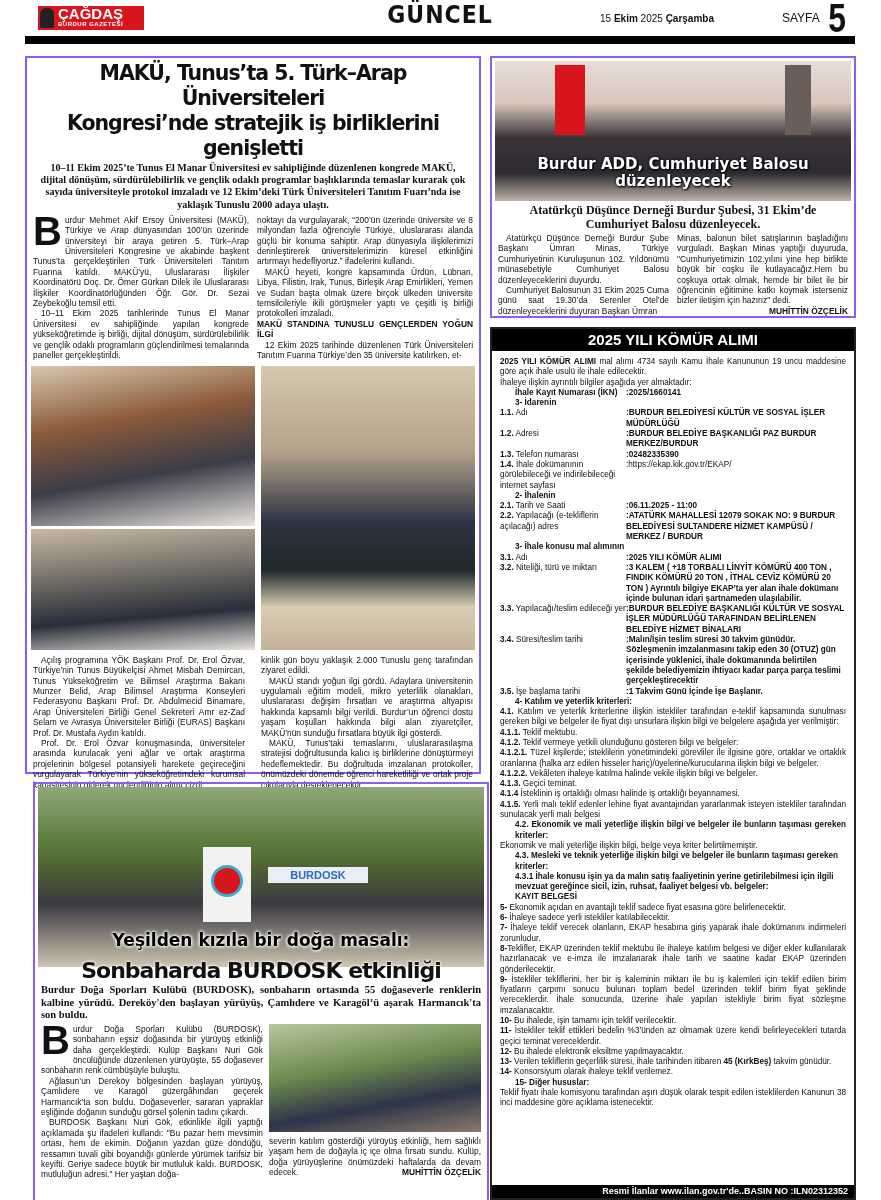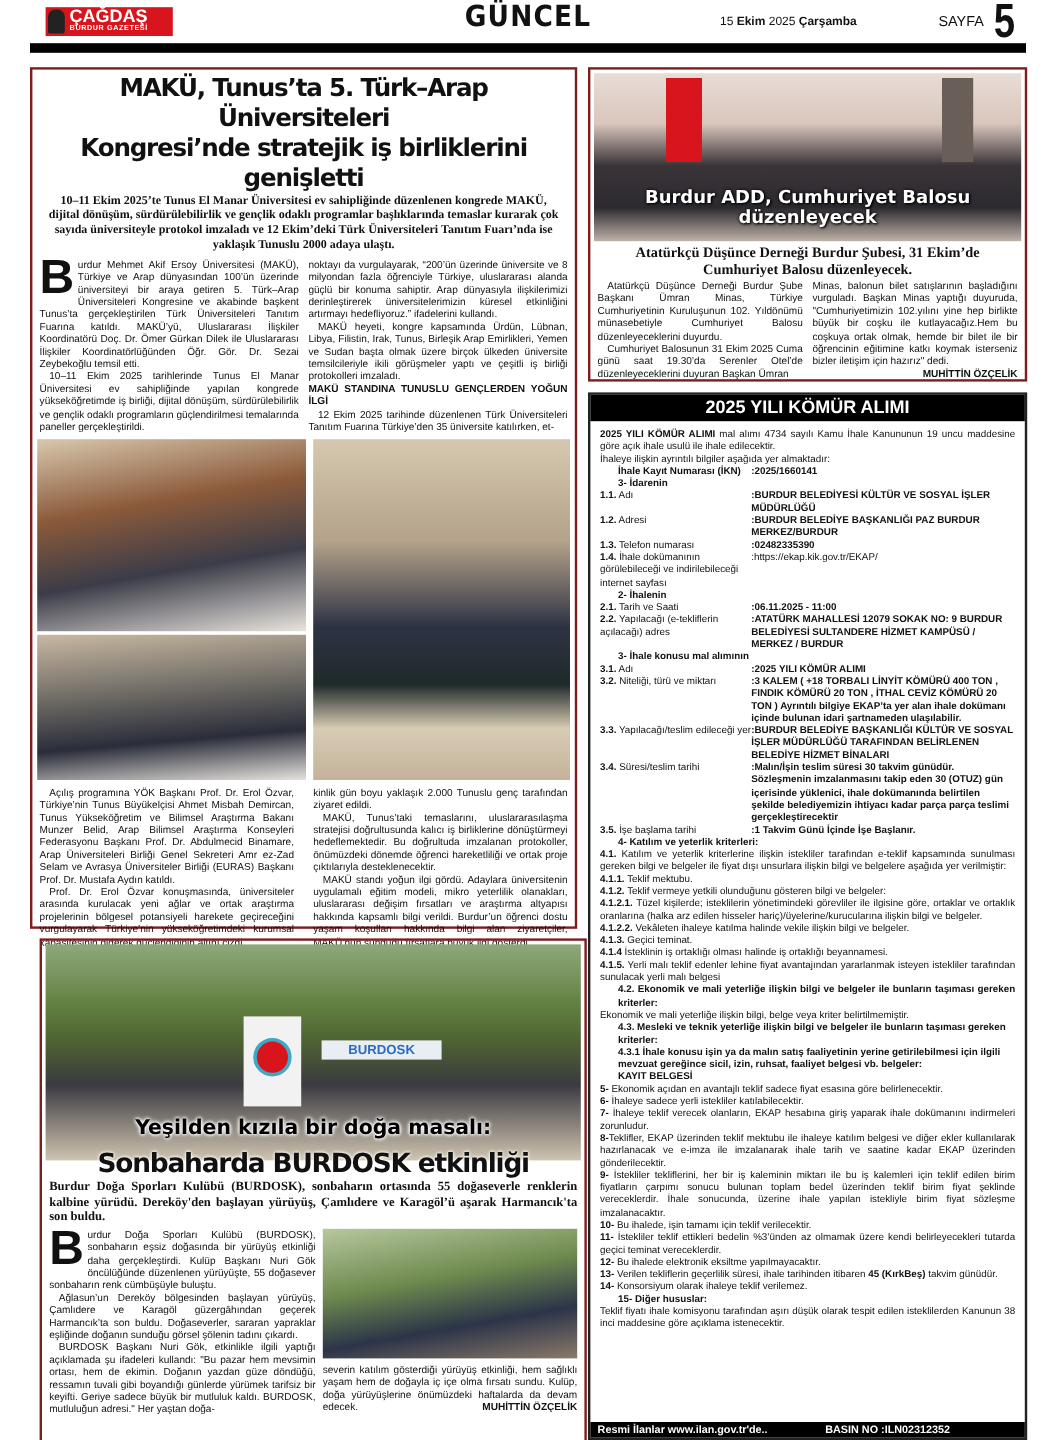--- a/index.html
+++ b/index.html
@@ -9,38 +9,38 @@
   #logo { left: 38px; top: 6px; width: 106px; height: 24px; background: #d8141c; color: #fff; font-weight: bold; font-size: 15px; line-height: 16px; padding-left: 20px; }
   #logo .bust { position: absolute; left: 2px; top: 2px; width: 14px; height: 20px; background: #222; border-radius: 6px 6px 2px 2px; }
   #logo .sub { position: absolute; left: 20px; top: 15px; font-size: 6px; line-height: 7px; color: #fff; letter-spacing: 0.5px; }
   #section { left: 370px; top: 2px; width: 140px; text-align: center; font-family: "DejaVu Sans", sans-serif; font-weight: bold; font-size: 22px; letter-spacing: 1px; transform: scaleY(1.1); }
   #date { left: 600px; top: 13px; font-size: 10px; }
   #date b { font-weight: bold; }
   #pagelbl { left: 782px; top: 11px; font-size: 12px; }
   #pagenum { left: 826px; top: -4px; font-size: 40px; font-weight: bold; font-family: "Liberation Sans", sans-serif; transform: scaleX(0.8); }
   #topbar { left: 25px; top: 36px; width: 830px; height: 8px; background: #000; }
   
-  .box { border: 2px solid #7f1d1d; }
+  .box { border: 2px solid #8b5cf6; }
   .serif { font-family: "Liberation Serif", serif; }
   .headline { font-family: "DejaVu Sans", sans-serif; font-weight: bold; letter-spacing: -1px; text-align: center; }
   .body { font-size: 8.4px; line-height: 10.4px; text-align: justify; }
   .body p { text-indent: 8px; }
   .dropcap { float: left; font-size: 40px; line-height: 32px; font-weight: bold; margin: 0 3px 0 0; font-family: "Liberation Sans", sans-serif; }
   .sign { font-weight: bold; text-align: right; font-size: 8.4px; }
   .sub-h { font-weight: bold; font-size: 8.4px; }
   .photo { background: linear-gradient(160deg, #b89c82 0%, #6f5a4c 45%, #2e2a2e 100%); }
   
   #tender { left: 490px; top: 327px; width: 366px; height: 873px; border: 2px solid #222; }
   #tender-head { background: #000; color: #fff; text-align: center; font-weight: bold; font-size: 15px; height: 22px; line-height: 22px; }
   #tender-body { padding: 6px 8px 0 8px; font-size: 8.2px; line-height: 10.3px; }
   .row { display: flex; }
   .row .k { width: 126px; flex-shrink: 0; }
   .row .v { font-weight: bold; }
   .tb { font-weight: bold; padding-left: 15px; }
-  #tender-foot { position: absolute; bottom: 0; left: 0; right: 0; background: #000; color: #fff; font-weight: bold; font-size: 9px; height: 13px; line-height: 13px; padding: 0 6px; display: flex; justify-content: flex-start; gap: 48px; }
+  #tender-foot { position: absolute; bottom: 0; left: 0; right: 0; background: #000; color: #fff; font-weight: bold; font-size: 9px; height: 13px; line-height: 13px; padding: 0 6px; display: flex; justify-content: flex-end; }
 </style>
 </head>
 <body>
 
 <div id="logo" class="abs">
   <span class="bust"></span>
   <span>ÇAĞDAŞ</span>
   <span class="sub">BURDUR GAZETESİ</span>
 </div>
 <div id="section" class="abs">GÜNCEL</div>
@@ -81,22 +81,22 @@
     <div class="photo" style="flex:1;background:linear-gradient(180deg,#d6c8b0 0%,#b4a28a 30%,#2e3344 55%,#1f2a2a 72%,#d8ccb4 85%,#c4b29a 100%);"></div>
   </div>
   <div style="display:flex;gap:16px;padding:2px 6px 0 6px;">
     <div class="body" style="width:218px;">
       <p>Açılış programına YÖK Başkanı Prof. Dr. Erol Özvar, Türkiye’nin Tunus Büyükelçisi Ahmet Misbah Demircan, Tunus Yükseköğretim ve Bilimsel Araştırma Bakanı Munzer Belid, Arap Bilimsel Araştırma Konseyleri Federasyonu Başkanı Prof. Dr. Abdulmecid Binamare, Arap Üniversiteleri Birliği Genel Sekreteri Amr ez-Zad Selam ve Avrasya Üniversiteler Birliği (EURAS) Başkanı Prof. Dr. Mustafa Aydın katıldı.</p>
       <p>Prof. Dr. Erol Özvar konuşmasında, üniversiteler arasında kurulacak yeni ağlar ve ortak araştırma projelerinin bölgesel potansiyeli harekete geçireceğini vurgulayarak Türkiye’nin yükseköğretimdeki kurumsal kapasitesinin giderek güçlendiğinin altını çizdi.</p>
       <p>Prof. Dr. Özvar, Türkiye’nin yükseköğretimde geldiği</p>
     </div>
     <div class="body" style="width:218px;">
       <div>kinlik gün boyu yaklaşık 2.000 Tunuslu genç tarafından ziyaret edildi.</div>
+      <p>MAKÜ standı yoğun ilgi gördü. Adaylara üniversitenin uygulamalı eğitim modeli, mikro yeterlilik olanakları, uluslararası değişim fırsatları ve araştırma altyapısı hakkında kapsamlı bilgi verildi. Burdur’un öğrenci dostu yaşam koşulları hakkında bilgi alan ziyaretçiler, MAKÜ’nün sunduğu fırsatlara büyük ilgi gösterdi.</p>
       <p>MAKÜ, Tunus’taki temaslarını, uluslararasılaşma stratejisi doğrultusunda kalıcı iş birliklerine dönüştürmeyi hedeflemektedir. Bu doğrultuda imzalanan protokoller, önümüzdeki dönemde öğrenci hareketliliği ve ortak proje çıktılarıyla desteklenecektir.</p>
-      <p>MAKÜ standı yoğun ilgi gördü. Adaylara üniversitenin uygulamalı eğitim modeli, mikro yeterlilik olanakları, uluslararası değişim fırsatları ve araştırma altyapısı hakkında kapsamlı bilgi verildi. Burdur’un öğrenci dostu yaşam koşulları hakkında bilgi alan ziyaretçiler, MAKÜ’nün sunduğu fırsatlara büyük ilgi gösterdi.</p>
       <div class="sign">MAKÜ KİMER BÜLTEN</div>
     </div>
   </div>
 </div>
 
 <div class="abs box" style="left:490px;top:56px;width:366px;height:262px;">
   <div class="photo" style="position:relative;margin:3px;height:140px;background:linear-gradient(180deg,#e8ddd6 0%,#d9c6bc 30%,#3a3438 55%,#2c2a30 80%,#bfb2a8 100%);">
     <div style="position:absolute;left:60px;top:4px;width:30px;height:70px;background:#d8141c;"></div>
     <div style="position:absolute;right:40px;top:4px;width:26px;height:70px;background:#6a5e58;"></div>
     <div style="position:absolute;left:0;right:0;top:95px;text-align:center;color:#fff;font-family:'DejaVu Sans',sans-serif;font-weight:bold;font-size:15px;line-height:17px;text-shadow:0 0 3px #000,1px 1px 2px #000;">

